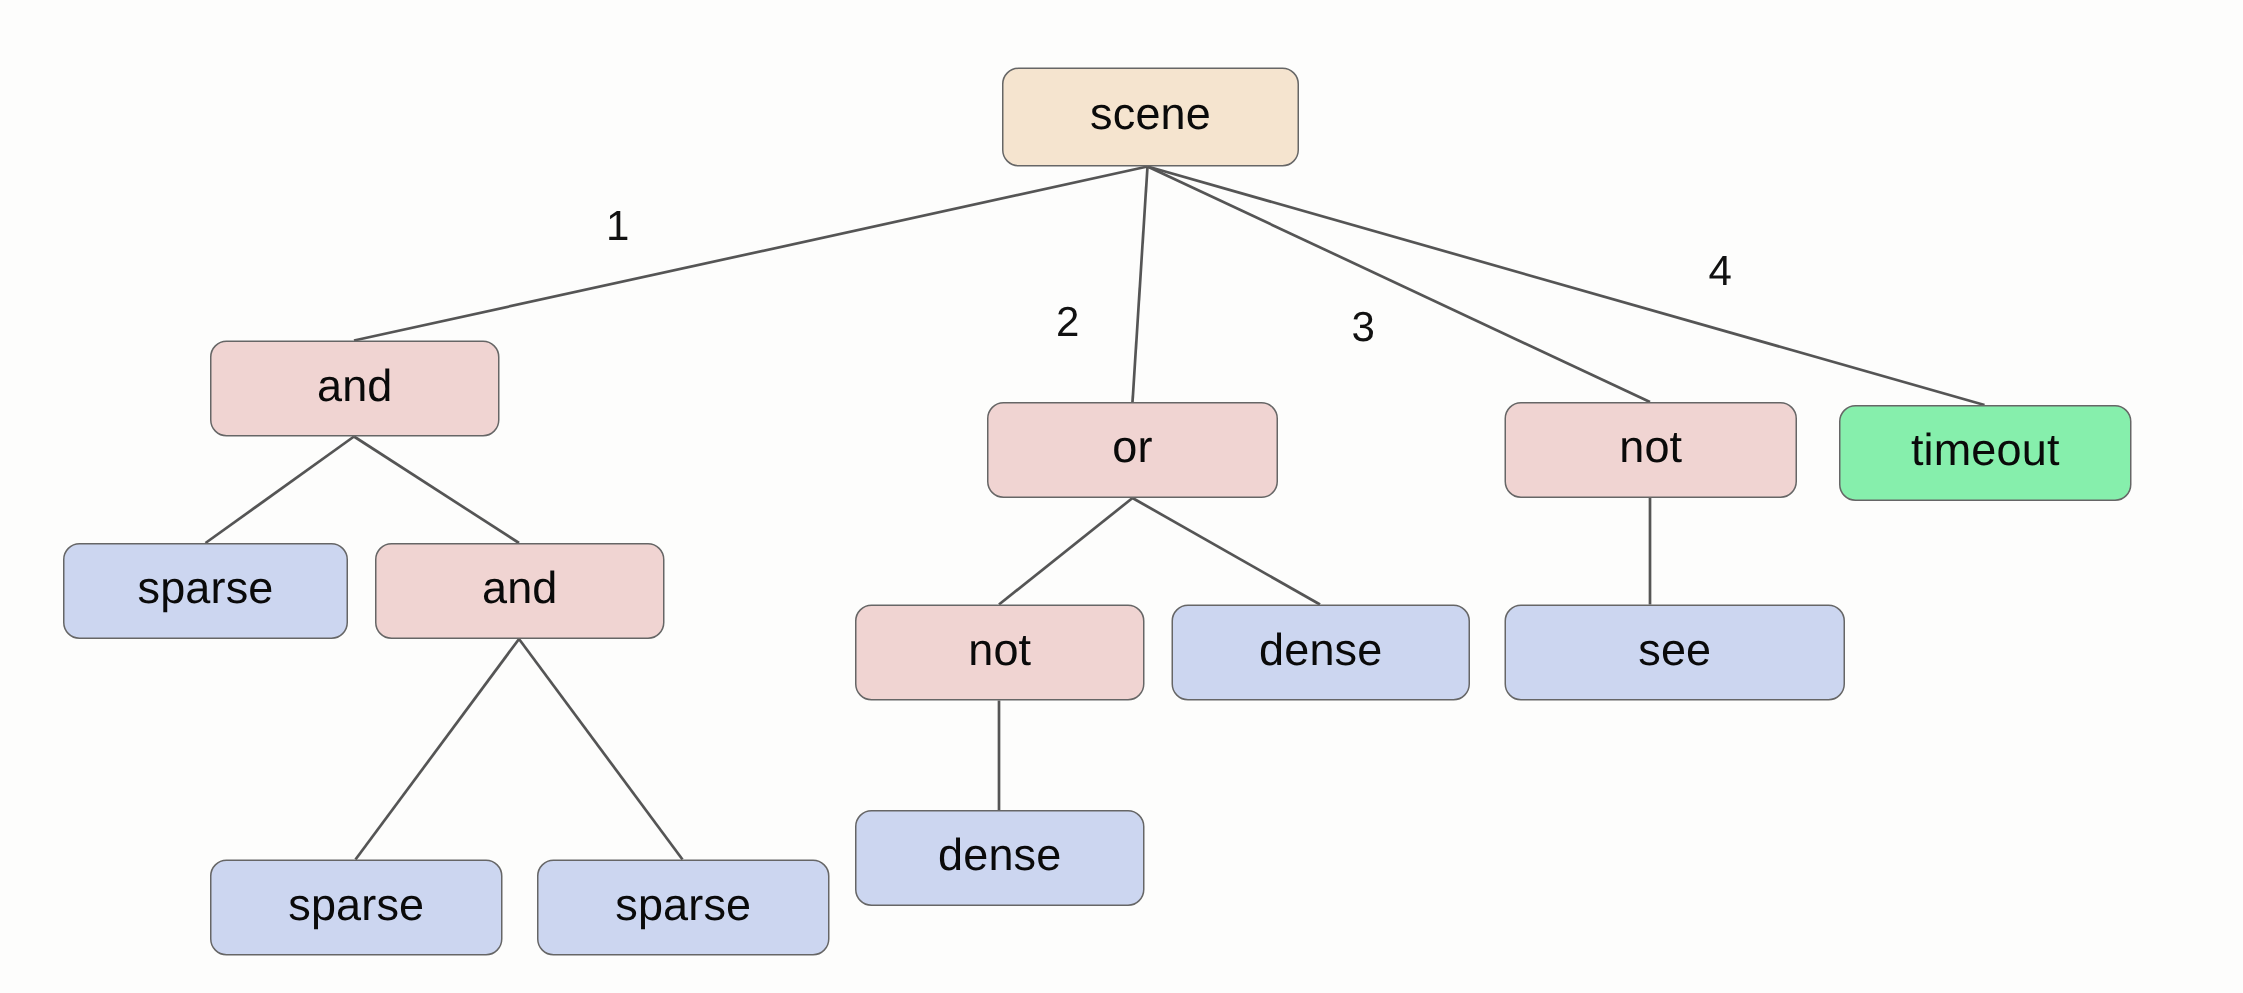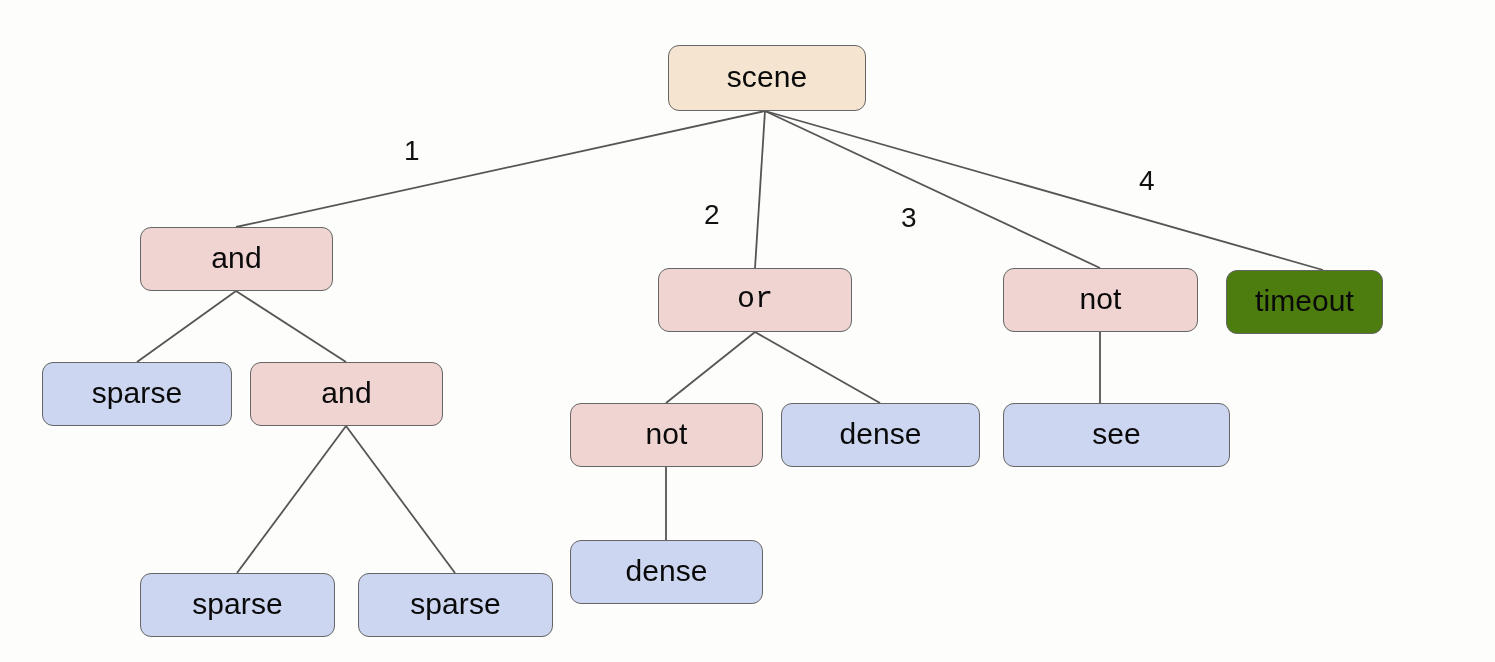--- a/index.html
+++ b/index.html
@@ -67,27 +67,27 @@
       <line x1="666" y1="467" x2="666" y2="540" stroke="#555555" stroke-width="1.8"></line>
       <line x1="1100" y1="332" x2="1100" y2="403" stroke="#555555" stroke-width="1.8"></line>
     </svg>
   <div id="node-layer">
       <div class="node" style="left: 668px; top: 45px; width: 198px; height: 66px; background: rgb(245, 228, 207); border-color: rgb(102, 102, 102);">
         <span class="node-label">scene</span>
       </div>
       <div class="node" style="left: 140px; top: 227px; width: 193px; height: 64px; background: rgb(240, 212, 210); border-color: rgb(102, 102, 102);">
         <span class="node-label">and</span>
       </div>
-      <div class="node" style="left: 658px; top: 268px; width: 194px; height: 64px; background: rgb(240, 212, 210); border-color: rgb(102, 102, 102); font-family: Liberation Mono, monospace;">
+      <div class="node" style="left: 658px; top: 268px; width: 194px; height: 64px; background: rgb(240, 212, 210); border-color: rgb(102, 102, 102);">
         <span class="node-label">or</span>
       </div>
       <div class="node" style="left: 1003px; top: 268px; width: 195px; height: 64px; background: rgb(240, 212, 210); border-color: rgb(102, 102, 102);">
         <span class="node-label">not</span>
       </div>
-      <div class="node" style="left: 1226px; top: 270px; width: 157px; height: 64px; background: #4d7c0f; border-color: rgb(102, 102, 102);">
+      <div class="node" style="left: 1226px; top: 270px; width: 195px; height: 64px; background: #86efac; border-color: rgb(102, 102, 102);">
         <span class="node-label">timeout</span>
       </div>
       <div class="node" style="left: 42px; top: 362px; width: 190px; height: 64px; background: rgb(204, 214, 240); border-color: rgb(102, 102, 102);">
         <span class="node-label">sparse</span>
       </div>
       <div class="node" style="left: 250px; top: 362px; width: 193px; height: 64px; background: rgb(240, 212, 210); border-color: rgb(102, 102, 102);">
         <span class="node-label">and</span>
       </div>
       <div class="node" style="left: 570px; top: 403px; width: 193px; height: 64px; background: rgb(240, 212, 210); border-color: rgb(102, 102, 102);">
         <span class="node-label">not</span>

